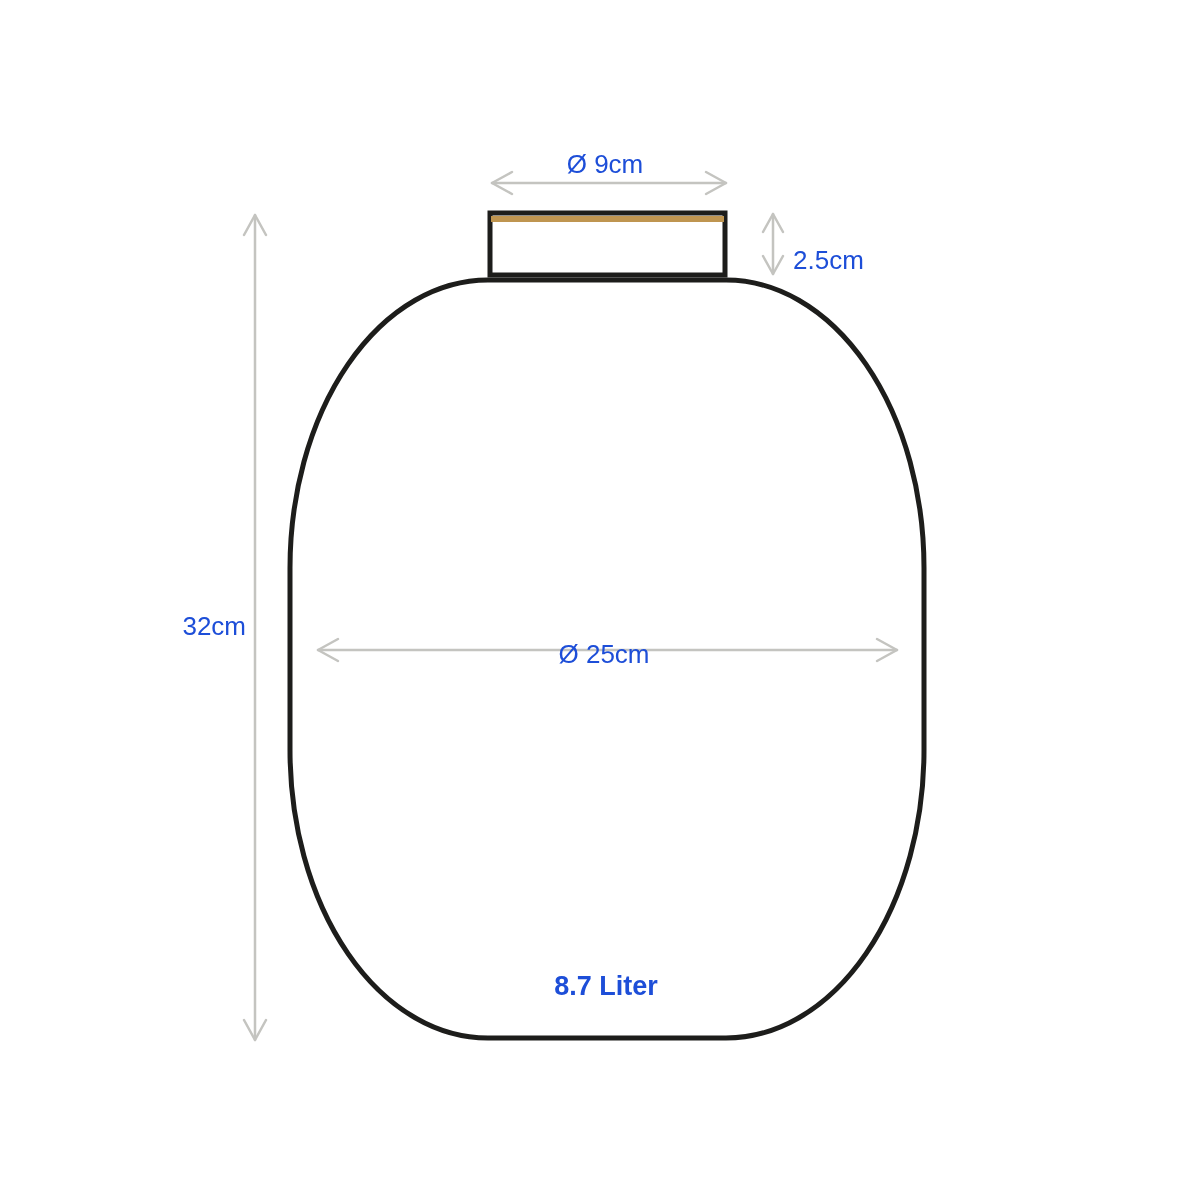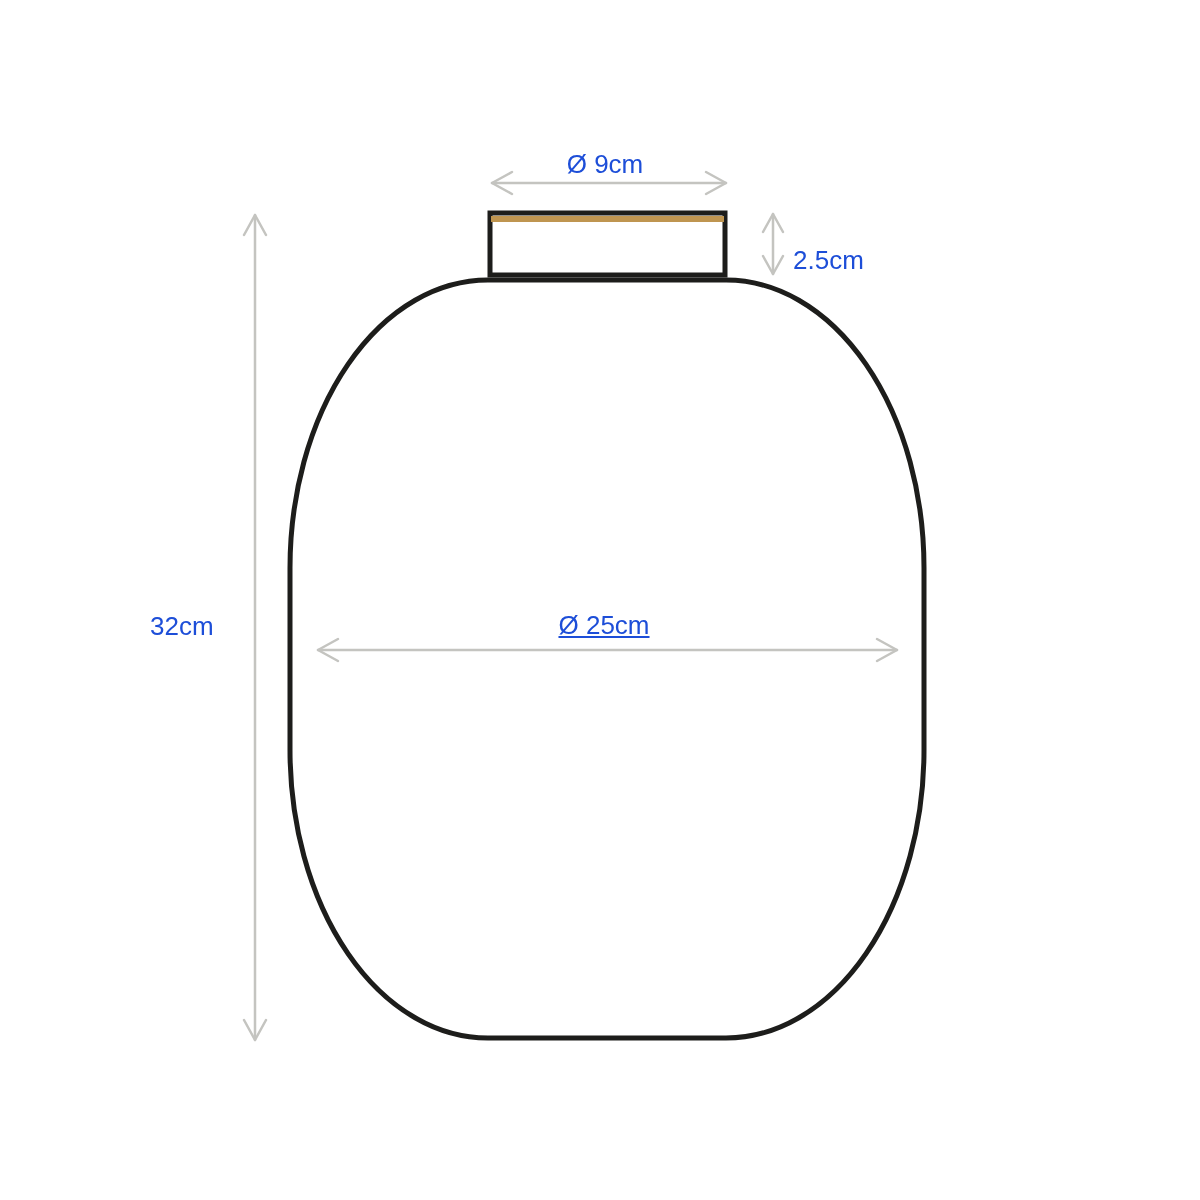--- a/index.html
+++ b/index.html
@@ -21,21 +21,21 @@
     top: 0;
   }
   .dim-label {
     position: absolute;
     color: #1d4ed8;
     font-size: 26px;
     line-height: 1.1;
     white-space: nowrap;
   }
   .center { text-align: center; }
-  .right  { }
+  .right  { text-align: right; }
   .bold   { font-weight: bold; font-size: 27px; }
 </style>
 </head>
 <body>
 
 <div class="canvas">
 
   <svg width="1200" height="1200" viewBox="0 0 1200 1200">
 
     <rect x="290" y="280" width="634" height="758" rx="198" ry="288" fill="#ffffff" stroke-width="5" stroke="#1d1d1b"></rect>
@@ -68,16 +68,17 @@
       <path d="M877,639 L897,650 L877,661"></path>
     </g>
   </svg>
 
   <div class="dim-label center" style="left:505px; top:150px; width:200px;">Ø 9cm</div>
 
   <div class="dim-label" style="left:793px; top:246px;">2.5cm</div>
 
   <div class="dim-label right" style="left:150px; top:612px; width:96px;">32cm</div>
 
-  <div class="dim-label center" style="left:504px; top:611px; width:200px;text-decoration:underline;">Ø 25cm</div>
+  <div class="dim-label center" style="left:504px; top:640px; width:200px;">Ø 25cm</div>
 
+  <div class="dim-label center bold" style="left:506px; top:972px; width:200px;">8.7 Liter</div>
 
 </div>
 
 </body></html>

